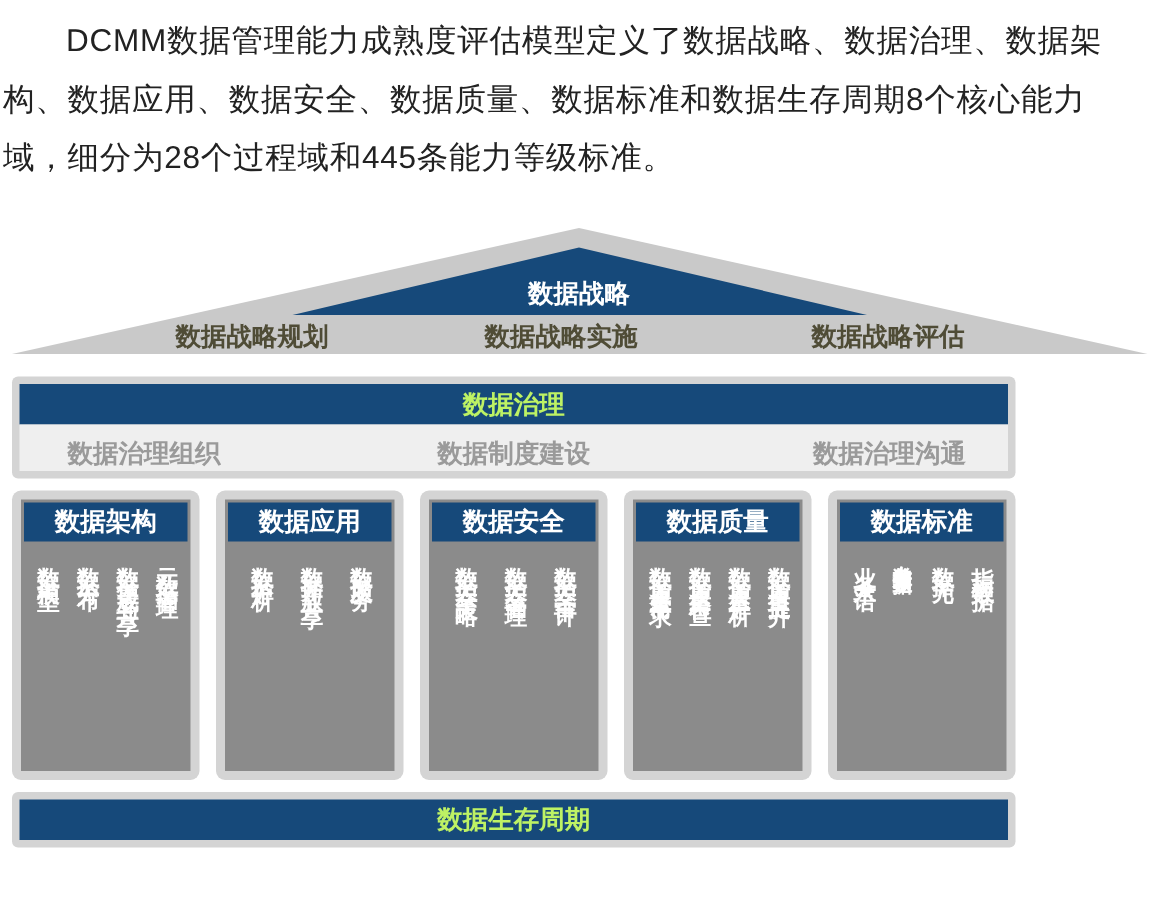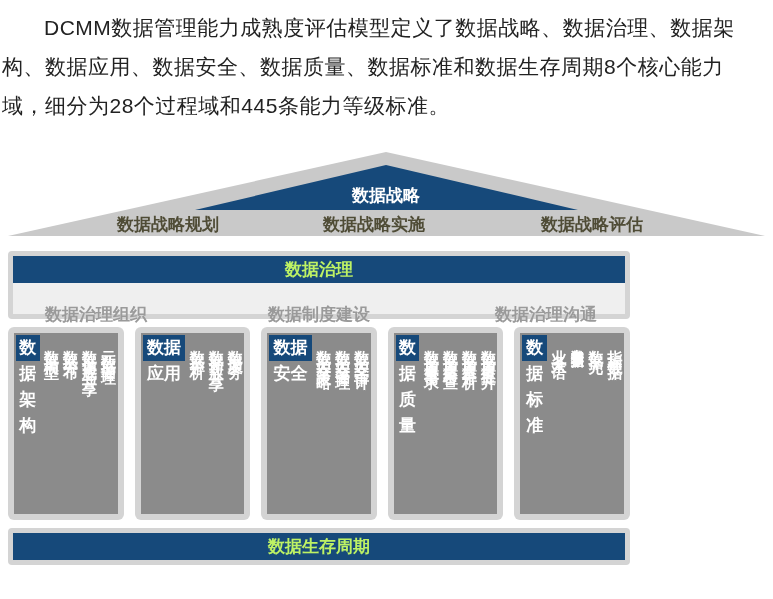--- a/index.html
+++ b/index.html
@@ -4,54 +4,54 @@
 <style>
   * { margin:0; padding:0; box-sizing:border-box; }
   html,body { width:773px; height:599px; background:#ffffff; overflow:hidden;
               font-family:"Liberation Sans","DejaVu Sans",sans-serif; }
 
   
   .intro { width:765px; padding:8px 2px 0 2px; font-size:21px; line-height:39px;
            color:#222222; text-indent:2em; letter-spacing:0.5px; }
 
   
-  .diagram { position:relative; width:622px; margin:26px 8px 0 8px; }
+  .diagram { position:relative; width:669px; margin:26px 8px 0 8px; }
 
   
   .roof { position:relative; width:757px; height:86px; }
   .roof svg { display:block; }
   .roof-labels { position:absolute; left:0; top:62px; width:757px; height:22px; }
   .roof-label { position:absolute; font-size:17px; font-weight:bold; color:#4f4c36;
                 white-space:nowrap; transform:translateX(-50%); }
   .roof-label.p0 { left:160px; }
   .roof-label.p1 { left:366px; }
   .roof-label.p2 { left:584px; }
 
   
   .bar { background:#d4d4d4; border-radius:4px; padding:5px; margin-top:14px; }
   .bar.lifecycle { margin-top:8px; }
   .bar-header { background:#16497a; height:27px; line-height:27px; text-align:center;
                 color:#bef264; font-size:17px; font-weight:bold; }
   .bar-body { position:relative; background:#efefef; height:31px; }
   .bar-body.short { height:26px; }
-  .bar-label { position:absolute; top:16px; font-size:17px; font-weight:bold; color:#9a9a9a;
+  .bar-label { position:absolute; top:4px; font-size:17px; font-weight:bold; color:#9a9a9a;
                line-height:31px; white-space:nowrap; }
   .bar-body.short .bar-label { line-height:26px; }
   .gov-l0 { left:32px; }
   .gov-l1 { left:50%; transform:translateX(-50%); }
   .gov-l2 { right:28px; }
   .life-l0 { left:36px; }
   .life-l1 { left:292px; transform:translateX(-50%); }
   .life-l2 { left:503px; transform:translateX(-50%); }
   .life-l3 { right:33px; }
 
   
   .columns { display:flex; gap:11px; margin-top:8px; height:193px; }
   .col { flex:1; background:#d4d4d4; border-radius:6px; padding:6px; }
-  .col-inner { background:#8b8b8b; height:100%; display:flex; flex-direction:row;
+  .col-inner { background:#8b8b8b; height:100%; display:flex; flex-direction:column;
                overflow:hidden; }
   .col-header { background:#16497a; margin:2px 2px 0 2px; height:26px; line-height:26px;
                 text-align:center; color:#ffffff; font-size:17px; font-weight:bold; }
   .col-items { flex:1; display:flex; flex-direction:row; justify-content:space-evenly;
                padding-top:5px; }
   .vitem { writing-mode:vertical-rl; text-orientation:upright; color:#ffffff;
            font-weight:bold; font-size:15px; letter-spacing:5px; }
   
   .col.c4 .vitem.i1 { font-size:13px; letter-spacing:1px; }
 </style>

